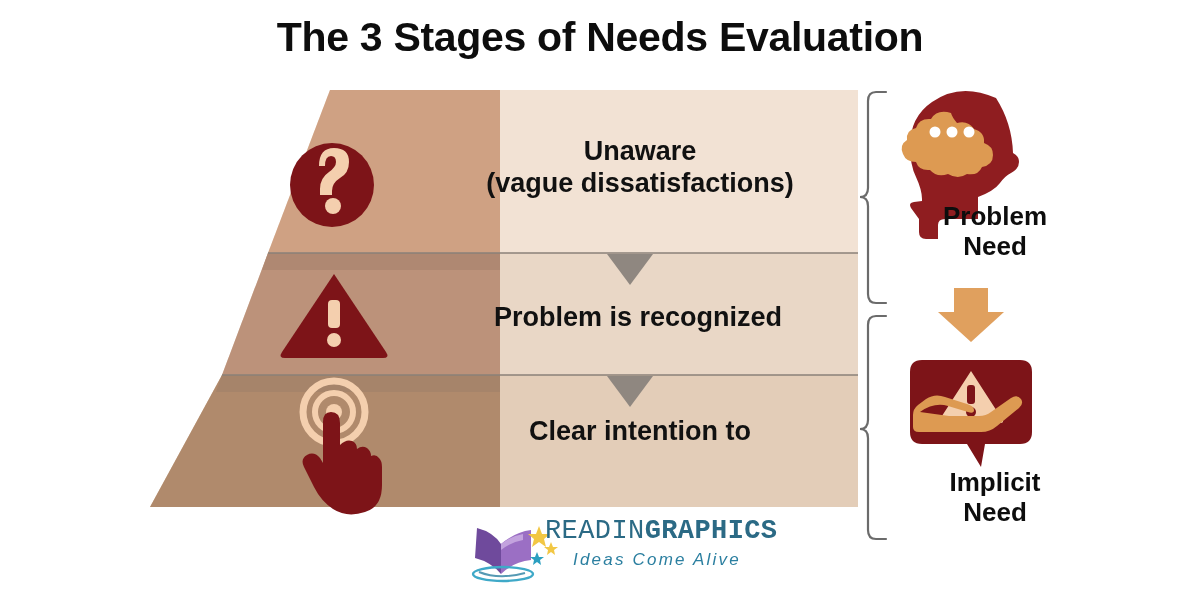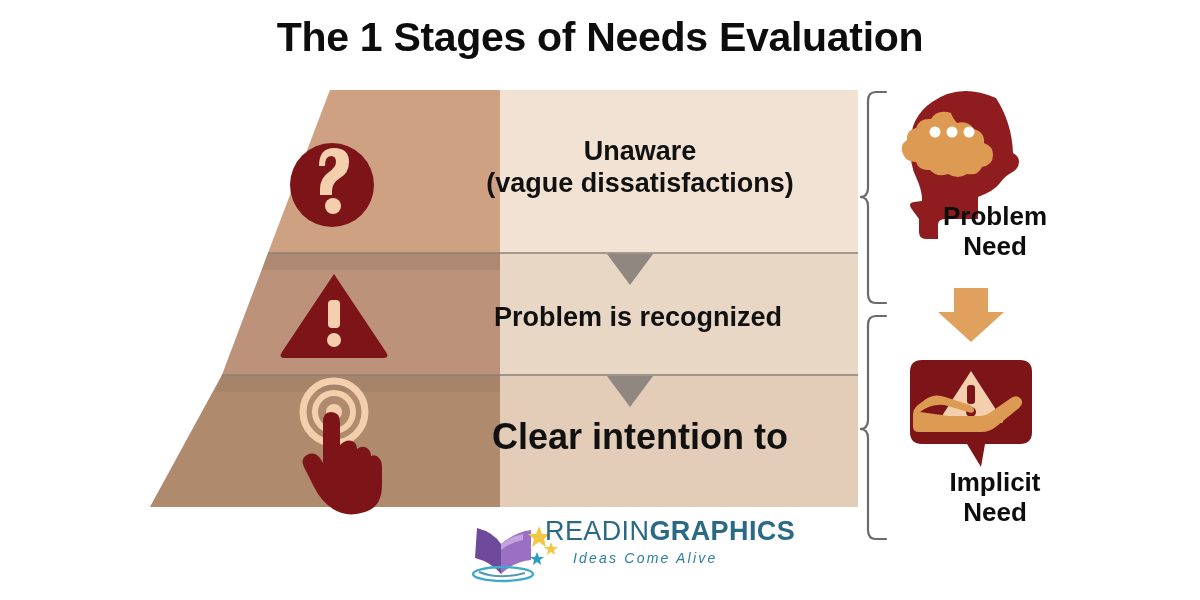--- a/index.html
+++ b/index.html
@@ -29,60 +29,60 @@
     position:absolute;
     color:#111111;
     font-weight:bold;
     text-align:center;
     line-height:1.18;
     font-family:"Liberation Sans", sans-serif;
     margin-top:8px;
   }
   #tier1-label{left:430px;top:128px;width:420px;font-size:27px;}
   #tier2-label{left:428px;top:294px;width:420px;font-size:27px;}
-  #tier3-label{left:430px;top:408px;width:420px;font-size:36px;}
+  #tier3-label{left:430px;top:408px;width:420px;font-size:27px;}
 
   
   .side-label{
     position:absolute;
     color:#0d0d0d;
     font-weight:bold;
     font-size:26px;
     text-align:center;
     line-height:1.15;
     font-family:"Liberation Sans", sans-serif;
   }
   #implicit-label{left:900px;top:202px;width:190px;}
   #explicit-label{left:900px;top:468px;width:190px;}
 
   
   #logo{position:absolute;left:455px;top:512px;width:320px;height:76px;}
   .logo-word{
     position:absolute;left:90px;top:4px;
     font-size:27px;color:#2b6a85;letter-spacing:0.4px;
-    font-family:Liberation Sans, sans-serif;
+    font-family:Liberation Mono, monospace;
     white-space:nowrap;
     text-align:right;
   }
   .logo-word .lw-light{font-weight:400;}
   .logo-word .lw-bold{font-weight:bold;}
   .logo-tag{
     position:absolute;left:118px;top:38px;
-    font-size:14px;color:#2b7fa0;font-style:italic;
+    font-size:17px;color:#2b7fa0;font-style:italic;
     letter-spacing:2.2px;
     font-family:"Liberation Sans", sans-serif;
     white-space:nowrap;
   }
 </style>
 </head>
 <body>
 
 <div id="stage">
 
-  <div class="title">The 1 Stages of Needs Evaluation</div>
+  <div class="title">The 3 Stages of Needs Evaluation</div>
 
   <svg id="pyramid" viewBox="0 0 1200 600">
     <defs>
       <clipPath id="pyrClip">
         <polygon points="330,90 858,90 858,507 150,507"></polygon>
       </clipPath>
     </defs>
 
     <g>
       <polygon points="150,507 858,507 858,375 222,375" fill="#e3cdb8"></polygon>

